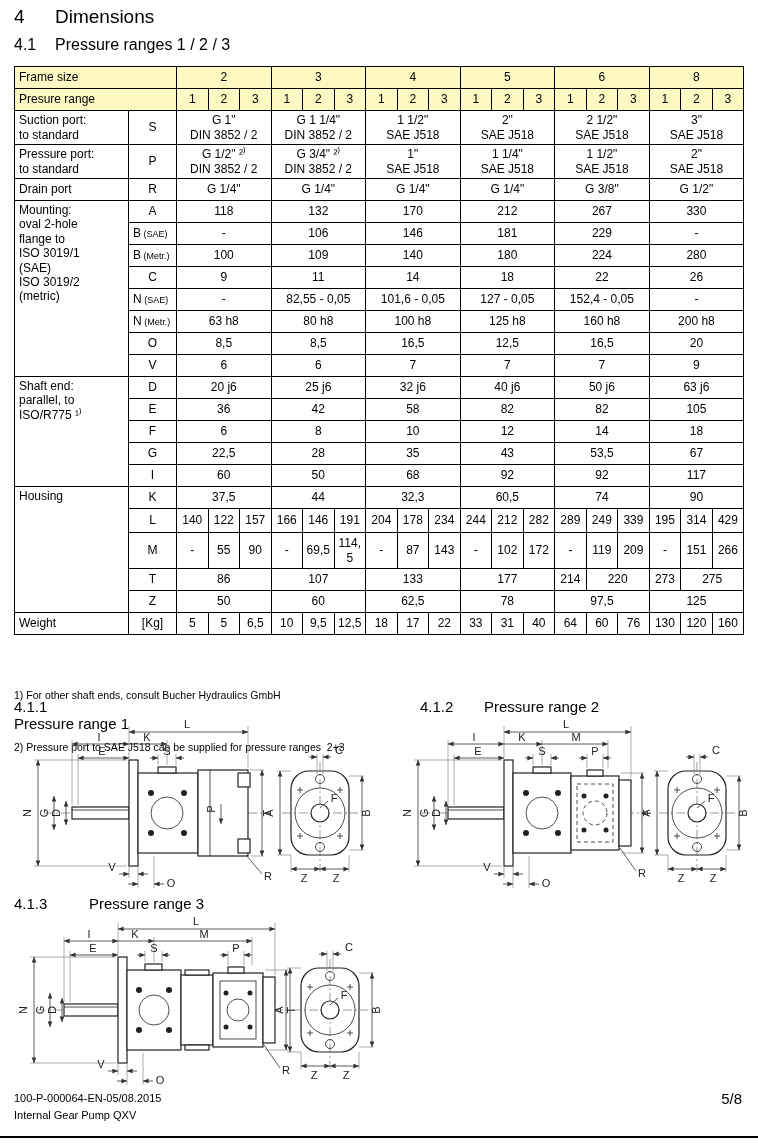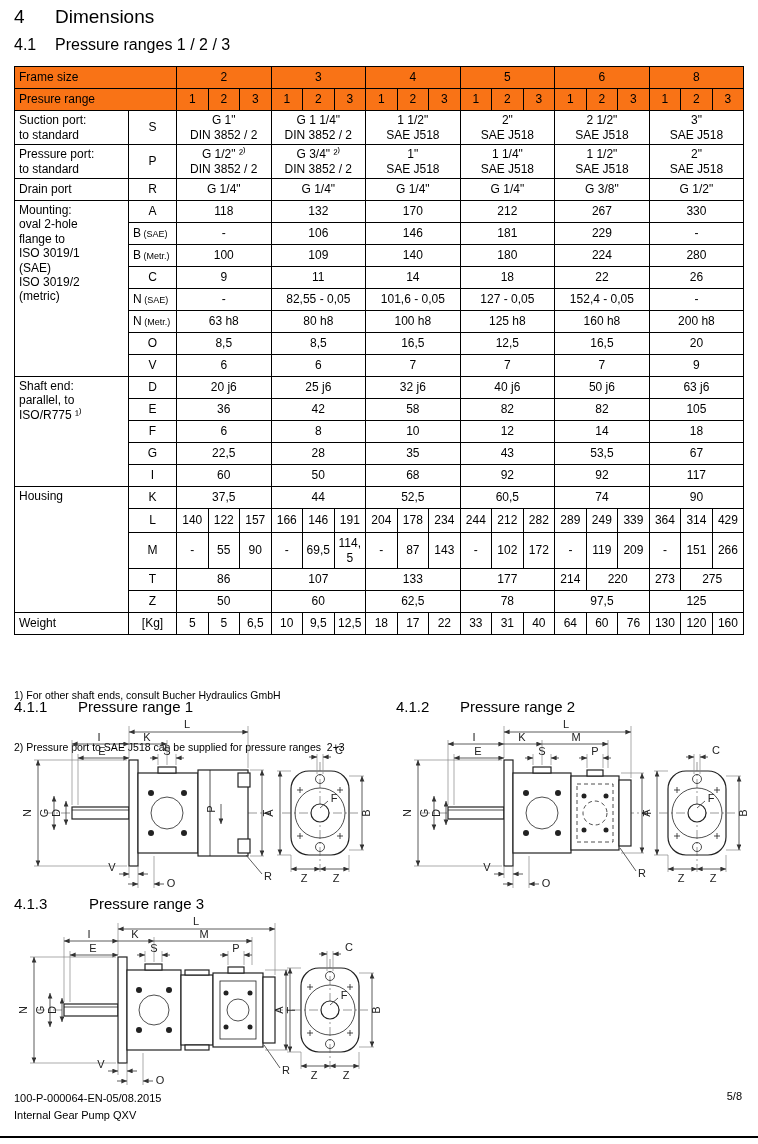--- a/index.html
+++ b/index.html
@@ -12,39 +12,39 @@
   .h1{top:6px;left:14px;font-size:19px;display:flex;}
   .h1 .num{width:41px;}
   .h2{top:36px;left:14px;font-size:16px;display:flex;}
   .h2 .num{width:41px;}
   .sec-head{font-size:15px;display:flex;}
   .sec-head .num{width:64px;}
   
   #tblwrap{top:66px;left:14px;}
   table{border-collapse:collapse;table-layout:fixed;width:730px;font-size:12px;}
   td{border:1px solid #000;text-align:center;vertical-align:middle;padding:0 1px;line-height:1.2;white-space:pre-line;overflow:hidden;}
-  tr.hdr td{background:#f97316;}
+  tr.hdr td{background:#fef9c3;}
   td.lbl{text-align:left;padding-left:4px;}
   td.top{vertical-align:top;padding-top:2px;}
   td.code-sub{text-align:left;padding-left:4px;}
   .sub{font-size:9px;}
   
   #footnotes{top:652px;left:14px;font-size:10.5px;line-height:1.65;white-space:pre-wrap;}
   
   .fig svg text{font-family:"Liberation Sans",sans-serif;font-size:11px;fill:#222;}
   .body{stroke:#222;stroke-width:1.2;fill:#fff;}
   .thin{stroke:#222;stroke-width:0.8;fill:none;}
   .dash{stroke:#222;stroke-width:0.8;fill:none;stroke-dasharray:4 3;}
   .cl{stroke:#555;stroke-width:0.6;fill:none;stroke-dasharray:9 3 2 3;}
   .dl{stroke:#333;stroke-width:0.8;fill:none;}
   .ext{stroke:#888;stroke-width:0.7;fill:none;}
   .bolt{fill:#222;stroke:none;}
   
   #footer-left{left:14px;top:1090px;font-size:11px;line-height:1.5;}
-  #footer-page{right:16px;top:1090px;font-size:11px;}
+  #footer-page{right:16px;top:1090px;font-size:15px;}
   #bottom-rule{left:0;top:1136px;width:758px;height:2px;background:#000;}
 </style>
 </head>
 <body>
 
 <div class="abs h1">
   <span class="num">4</span>
   <span>Dimensions</span>
 </div>
 <div class="abs h2">
@@ -259,21 +259,21 @@
           <td class="val" colspan="3">68</td>
           <td class="val" colspan="3">92</td>
           <td class="val" colspan="3">92</td>
           <td class="val" colspan="3">117</td>
         </tr>
         <tr style="height: 22px;">
           <td class="lbl top" rowspan="5">Housing</td>
           <td>K</td>
           <td class="val" colspan="3">37,5</td>
           <td class="val" colspan="3">44</td>
-          <td class="val" colspan="3">52,5</td>
+          <td class="val" colspan="3">32,3</td>
           <td class="val" colspan="3">60,5</td>
           <td class="val" colspan="3">74</td>
           <td class="val" colspan="3">90</td>
         </tr>
         <tr style="height: 24px;">
           <td>L</td>
           <td class="val" colspan="1">140</td>
           <td class="val" colspan="1">122</td>
           <td class="val" colspan="1">157</td>
           <td class="val" colspan="1">166</td>
@@ -281,21 +281,21 @@
           <td class="val" colspan="1">191</td>
           <td class="val" colspan="1">204</td>
           <td class="val" colspan="1">178</td>
           <td class="val" colspan="1">234</td>
           <td class="val" colspan="1">244</td>
           <td class="val" colspan="1">212</td>
           <td class="val" colspan="1">282</td>
           <td class="val" colspan="1">289</td>
           <td class="val" colspan="1">249</td>
           <td class="val" colspan="1">339</td>
-          <td class="val" colspan="1">364</td>
+          <td class="val" colspan="1">195</td>
           <td class="val" colspan="1">314</td>
           <td class="val" colspan="1">429</td>
         </tr>
         <tr style="height: 36px;">
           <td>M</td>
           <td class="val" colspan="1">-</td>
           <td class="val" colspan="1">55</td>
           <td class="val" colspan="1">90</td>
           <td class="val" colspan="1">-</td>
           <td class="val" colspan="1">69,5</td>
@@ -358,21 +358,21 @@
         </tr>
       </tbody>
   </table>
 </div>
 
 <div class="abs" id="footnotes">
   <div>1) For other shaft ends, consult Bucher Hydraulics GmbH</div>
   <div>2) Pressure port to SAE J518 can be supplied for pressure ranges  2+3</div>
 </div>
 
-<div class="abs sec-head" style="top:698px;left:14px;">
+<div class="abs sec-head" style="top:698px;left:14px;flex-direction:column;">
   <span class="num">4.1.1</span>
   <span>Pressure range 1</span>
 </div>
 
 <div class="abs fig" style="top:716px;left:14px;">
 <svg width="370" height="172" viewBox="0 0 370 172">
   <defs>
     <marker id="a1" markerWidth="8" markerHeight="8" refX="7" refY="3" orient="auto-start-reverse">
       <path d="M0,0L7,3L0,6Z" fill="#333"></path>
     </marker>
@@ -467,21 +467,21 @@
   <line class="ext" x1="277" y1="139" x2="277" y2="156"></line>
       <line class="ext" x1="335" y1="139" x2="335" y2="156"></line>
   <line class="ext" x1="306" y1="150" x2="306" y2="156"></line>
   <line class="dl" x1="277" y1="153" x2="306" y2="153" marker-start="url(#a1)" marker-end="url(#a1)"></line>
   <line class="dl" x1="306" y1="153" x2="335" y2="153" marker-start="url(#a1)" marker-end="url(#a1)"></line>
   <text x="290" y="166" text-anchor="middle">Z</text>
   <text x="322" y="166" text-anchor="middle">Z</text>
 </svg>
 </div>
 
-<div class="abs sec-head" style="top:698px;left:396px;">
+<div class="abs sec-head" style="top:698px;left:420px;">
   <span class="num">4.1.2</span>
   <span>Pressure range 2</span>
 </div>
 
 <div class="abs fig" style="top:716px;left:396px;">
 <svg width="356" height="172" viewBox="0 0 356 172">
   <defs>
     <marker id="a2" markerWidth="8" markerHeight="8" refX="7" refY="3" orient="auto-start-reverse">
       <path d="M0,0L7,3L0,6Z" fill="#333"></path>
     </marker>

